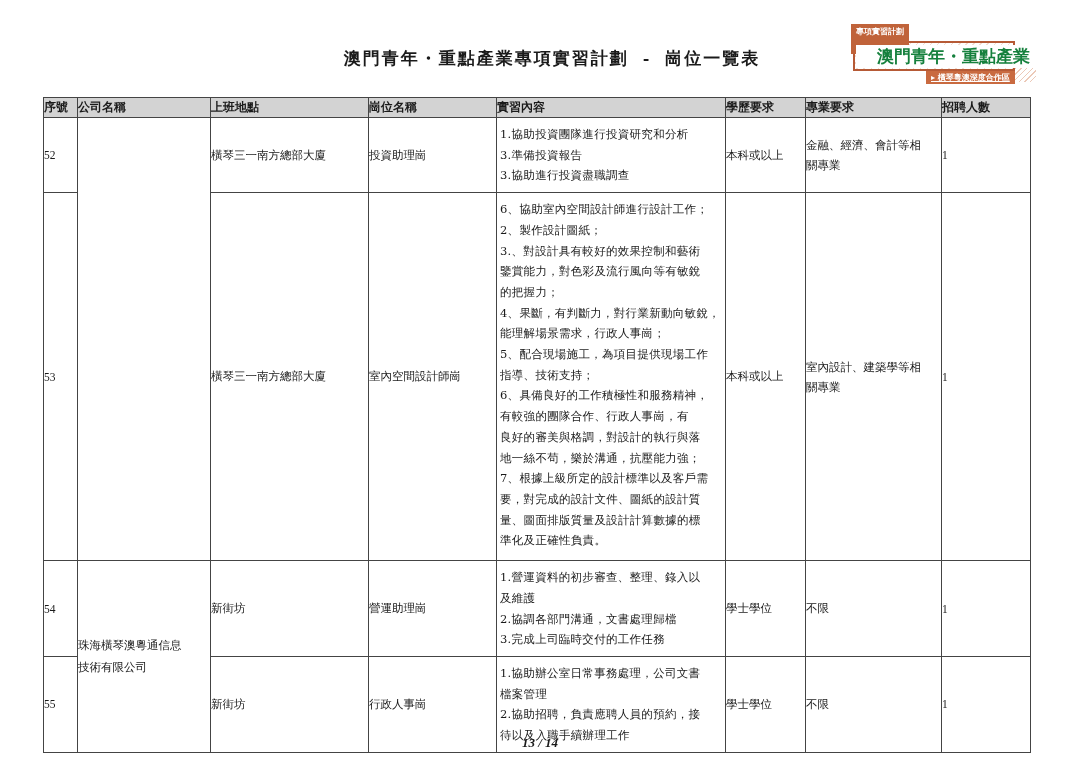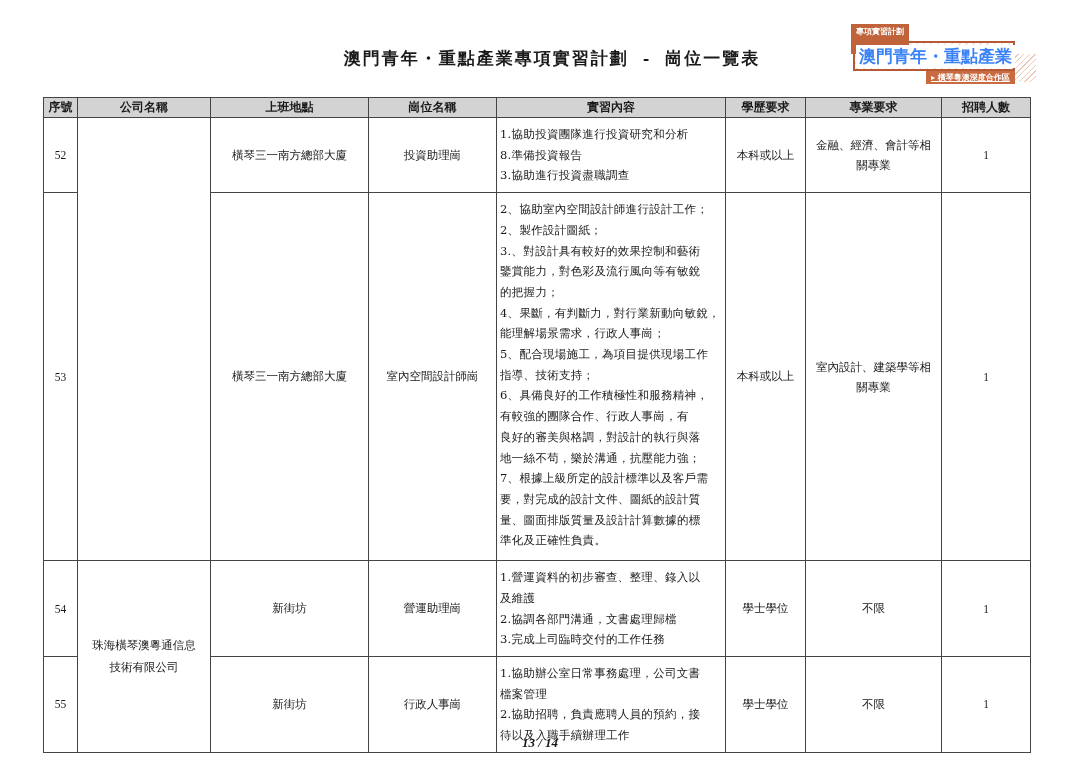--- a/index.html
+++ b/index.html
@@ -20,42 +20,42 @@
     background: #c0633a; color: #fff; font-size: 8px; line-height: 15px;
     font-family: "DejaVu Sans", sans-serif; font-weight: bold;
   }
   .logo-box {
     position: absolute; left: 5px; top: 17px; width: 162px; height: 30px;
     border: 2.5px solid #b65a36; box-sizing: border-box;
     background: repeating-linear-gradient(135deg, #fff 0 4px, #f3ddd2 4px 5px);
   }
   .logo-main {
     position: absolute; left: 8px; top: 21px; width: 160px;
-    color: #3b82f6; font-size: 17px; font-weight: bold; letter-spacing: 0px;
+    color: #15803d; font-size: 17px; font-weight: bold; letter-spacing: 0px;
     font-family: "DejaVu Sans", sans-serif; white-space: nowrap; background: #fff;
-    padding: 0 3px; width: auto;
+    padding: 0 21px; width: auto;
   }
   .logo-sub {
     position: absolute; left: 78px; top: 47px; height: 13px; padding: 0 5px;
     background: #c96a40; color: #fff; font-size: 8px; line-height: 13px;
     font-family: "DejaVu Sans", sans-serif; font-weight: bold; white-space: nowrap; text-decoration: underline;
   }
   .logo-hatch {
     position: absolute; left: 160px; top: 30px; width: 28px; height: 28px;
     background: repeating-linear-gradient(135deg, #fff 0 3px, #ecc9b8 3px 4px);
   }
 
   
   table.main {
     position: absolute; left: 43px; top: 97px;
     border-collapse: collapse; table-layout: fixed;
     width: 987px;
   }
   table.main th, table.main td {
-    border: 1px solid #444; padding: 0; font-size: 11.5px; text-align: center;
+    border: 1px solid #444; padding: 0; font-size: 11.5px; text-align: left;
     vertical-align: middle;
   }
   table.main th {
     background: #d3d3d3; height: 19px; font-weight: bold; font-size: 12px;
   }
   table.main td.content {
     text-align: left; vertical-align: top; padding: 6px 3px;
     line-height: 20.7px; font-size: 11.5px; letter-spacing: 0.3px;
   }
   .line { display: block; white-space: nowrap; overflow: hidden; }
@@ -105,37 +105,37 @@
   </thead>
   <tbody>
 
     <tr style="height:66px">
       <td class="num">52</td>
       <td rowspan="2"></td>
       <td>橫琴三一南方總部大廈</td>
       <td>投資助理崗</td>
       <td class="content">
         <span class="line">1.協助投資團隊進行投資研究和分析</span>
-        <span class="line">8.準備投資報告</span>
+        <span class="line">3.準備投資報告</span>
         <span class="line">3.協助進行投資盡職調查</span>
       </td>
       <td>本科或以上</td>
       <td style="line-height:20px">
         <span class="line">金融、經濟、會計等相</span>
         <span class="line">關專業</span>
       </td>
       <td class="num">1</td>
     </tr>
 
     <tr style="height:368px">
       <td class="num">53</td>
       <td>橫琴三一南方總部大廈</td>
       <td>室內空間設計師崗</td>
       <td class="content">
-        <span class="line">2、協助室內空間設計師進行設計工作；</span>
+        <span class="line">6、協助室內空間設計師進行設計工作；</span>
         <span class="line">2、製作設計圖紙；</span>
         <span class="line">3.、對設計具有較好的效果控制和藝術</span>
         <span class="line">鑒賞能力，對色彩及流行風向等有敏銳</span>
         <span class="line">的把握力；</span>
         <span class="line">4、果斷，有判斷力，對行業新動向敏銳，</span>
         <span class="line">能理解場景需求，行政人事崗；</span>
         <span class="line">5、配合現場施工，為項目提供現場工作</span>
         <span class="line">指導、技術支持；</span>
         <span class="line">6、具備良好的工作積極性和服務精神，</span>
         <span class="line">有較強的團隊合作、行政人事崗，有</span>

